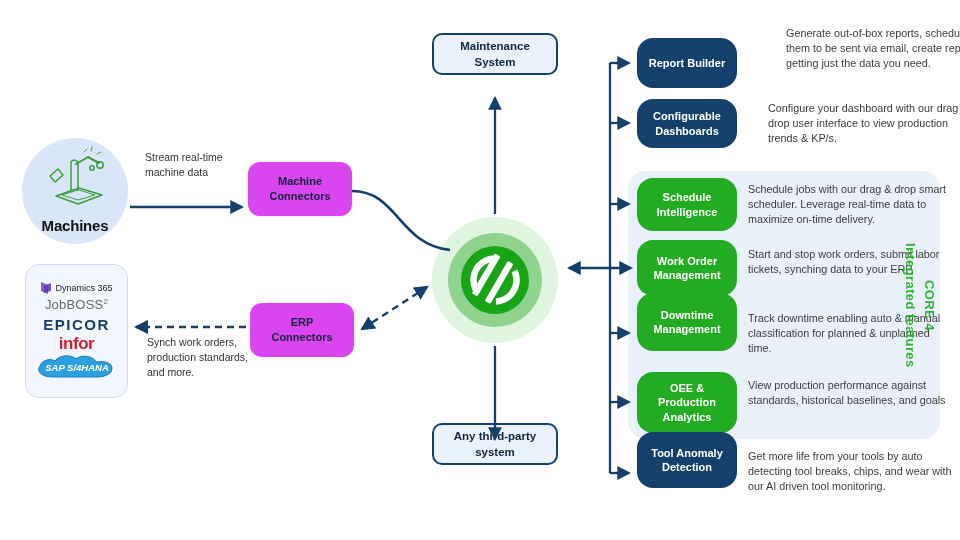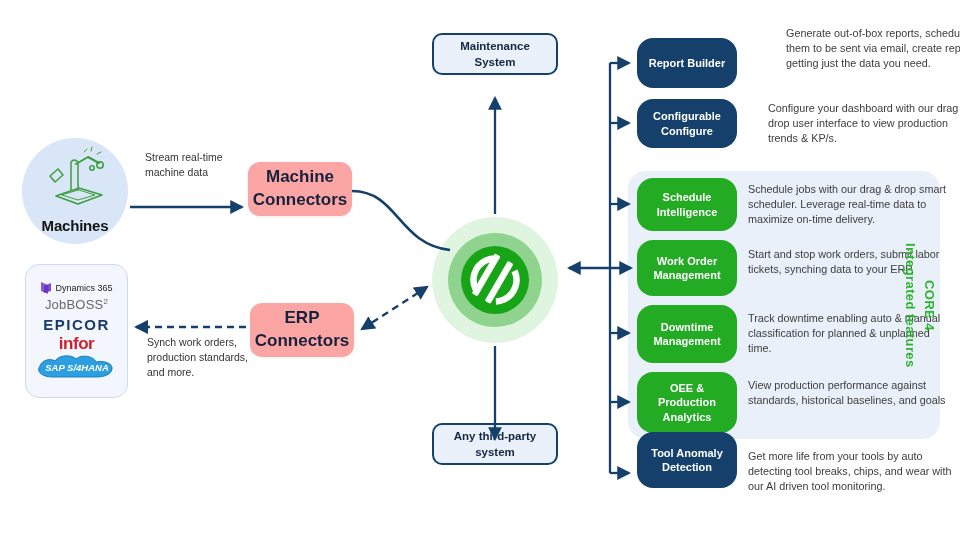--- a/index.html
+++ b/index.html
@@ -15,22 +15,22 @@
   .machines-circle{left:22px;top:138px;width:106px;height:106px;border-radius:50%;
     background:#d9e6f7;display:flex;flex-direction:column;align-items:center;justify-content:flex-end;
     padding-bottom:10px;box-sizing:border-box;z-index:2;}
   .machines-label{font-size:15px;font-weight:bold;color:#121212;letter-spacing:-0.2px;}
   .machines-icon{position:absolute;top:8px;left:14px;}
 
   
   .note{font-size:10.5px;color:#333;line-height:1.45;z-index:2;}
 
   
-  .conn-box{width:104px;height:54px;border-radius:12px;background:#fca5a5;display:flex;align-items:center;
-    justify-content:center;text-align:center;font-size:17px;font-weight:bold;color:#16213c;line-height:1.35;
+  .conn-box{width:104px;height:54px;border-radius:12px;background:#d946ef;display:flex;align-items:center;
+    justify-content:center;text-align:center;font-size:11px;font-weight:bold;color:#16213c;line-height:1.35;
     padding:0 16px;box-sizing:border-box;z-index:2;box-shadow:0 1px 3px rgba(20,60,110,.08);}
 
   
   .sys-box{width:126px;height:42px;border:2.5px solid #14406b;border-radius:10px;background:#eaf1fb;
     display:flex;align-items:center;justify-content:center;text-align:center;font-size:11.5px;font-weight:bold;
     color:#12263f;line-height:1.4;padding:0 10px;box-sizing:border-box;z-index:2;}
 
   
   .erp-panel{left:25px;top:264px;width:103px;height:134px;border:1.5px solid #c9daf2;border-radius:14px;
     background:#f3f7fd;display:flex;flex-direction:column;align-items:center;justify-content:center;
@@ -45,21 +45,21 @@
   #hub{left:432px;top:217px;z-index:2;}
 
   
   .core4-panel{left:628px;top:171px;width:312px;height:268px;border-radius:18px;background:#e9f0fa;z-index:1;}
   .feat-box{left:637px;width:100px;border-radius:16px;color:#fff;font-weight:bold;font-size:11px;
     display:flex;align-items:center;justify-content:center;text-align:center;line-height:1.3;
     padding:4px 8px;box-sizing:border-box;z-index:4;}
   .feat-navy{background:#14406b;}
   .feat-green{background:#23ab23;}
   .r1{top:38px;height:50px;} .r2{top:99px;height:49px;} .r3{top:178px;height:53px;}
-  .r4{top:240px;height:56px;} .r5{top:305px;height:58px;} .r6{top:372px;height:61px;}
+  .r4{top:240px;height:56px;} .r5{top:293px;height:58px;} .r6{top:372px;height:61px;}
   .r7{top:432px;height:56px;}
   .feat-desc{left:748px;width:205px;font-size:10.8px;color:#3c3c3c;line-height:1.38;z-index:4;}
   .d1{top:26px;margin-left:38px;} .d2{top:101px;margin-left:20px;} .d3{top:182px;} .d4{top:247px;} .d5{top:311px;} .d6{top:378px;} .d7{top:449px;}
 
   .core4-text{left:900px;top:172px;height:266px;width:38px;writing-mode:vertical-rl;
     color:#2db52d;font-weight:bold;font-size:13px;line-height:1.45;letter-spacing:.4px;z-index:4;}
   .core4-text div{height:100%;text-align:center;}
 </style>
 </head>
 <body>
@@ -147,21 +147,21 @@
       <rect x="49.5" y="40" width="6.5" height="46" rx="1.5" fill="#ffffff" transform="rotate(30 63 63)"></rect>
       <rect x="64.5" y="40" width="6.5" height="46" rx="1.5" fill="#ffffff" transform="rotate(30 63 63)"></rect>
     </g>
   </svg>
 
   <div class="abs core4-panel"></div>
 
   <div class="abs feat-box feat-navy r1">Report Builder</div>
   <div class="abs feat-desc d1">Generate out-of-box reports, schedule them to be sent via email, create reports getting just the data you need.</div>
 
-  <div class="abs feat-box feat-navy r2">Configurable Configure</div>
+  <div class="abs feat-box feat-navy r2">Configurable Dashboards</div>
   <div class="abs feat-desc d2">Configure your dashboard with our drag &amp; drop user interface to view production trends &amp; KP/s.</div>
 
   <div class="abs feat-box feat-green r3">Schedule Intelligence</div>
   <div class="abs feat-desc d3">Schedule jobs with our drag &amp; drop smart scheduler. Leverage real-time data to maximize on-time delivery.</div>
 
   <div class="abs feat-box feat-green r4">Work Order Management</div>
   <div class="abs feat-desc d4">Start and stop work orders, submit labor tickets, synching data to your ERP.</div>
 
   <div class="abs feat-box feat-green r5">Downtime Management</div>
   <div class="abs feat-desc d5">Track downtime enabling auto &amp; manual classification for planned &amp; unplanned time.</div>

